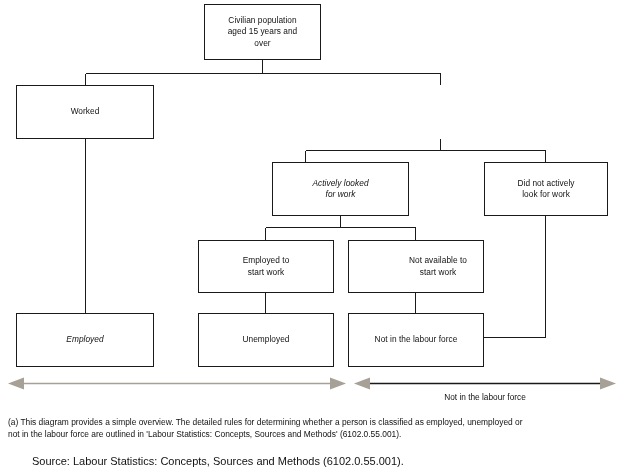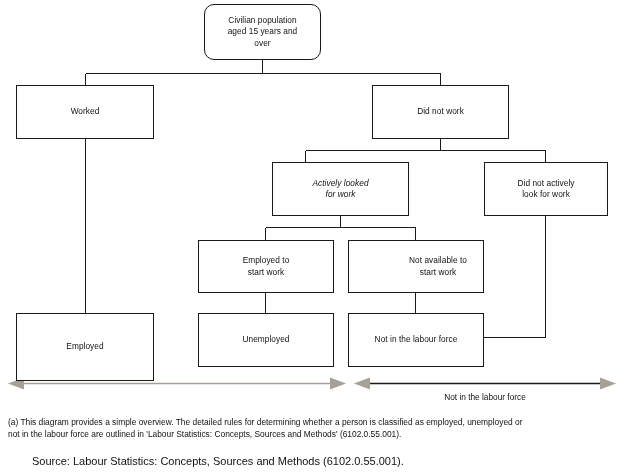--- a/index.html
+++ b/index.html
@@ -103,41 +103,40 @@
       <polygon points="8,383.5 24,377.5 24,389.5" fill="#a6a096" stroke="none"></polygon>
       <polygon points="346,383.5 330,377.5 330,389.5" fill="#a6a096" stroke="none"></polygon>
     </g>
     <g stroke-width="1.4" fill="none">
       <line x1="368" y1="383.5" x2="602" y2="383.5" stroke="#1a1a1a"></line>
       <polygon points="354,383.5 370,377.5 370,389.5" fill="#a6a096" stroke="none"></polygon>
       <polygon points="616,383.5 600,377.5 600,389.5" fill="#a6a096" stroke="none"></polygon>
     </g>
   </svg>
 
-  <div class="node-box" style="left:204px; top:4px; width:117px; height:56px;border-radius:10px;">Civilian population
+  <div class="node-box" style="left:204px; top:4px; width:117px; height:56px;">Civilian population
 aged 15 years and
 over</div>
 
   <div class="node-box" style="left:16px; top:85px; width:138px; height:54px;">Worked</div>
 
-  <div class="node-box" style="left:372px; top:85px; width:137px; height:54px;">Did not work</div>
 
   <div class="node-box" style="left:272px; top:162px; width:137px; height:54px;font-style:italic;">Actively looked
 for work</div>
 
   <div class="node-box" style="left:484px; top:162px; width:124px; height:54px;">Did not actively
 look for work</div>
 
   <div class="node-box" style="left:198px; top:240px; width:136px; height:53px;">Employed to
 start work</div>
 
   <div class="node-box" style="left:348px; top:240px; width:136px; height:53px;padding-left:44px;">Not available to
 start work</div>
 
-  <div class="node-box" style="left:16px; top:313px; width:138px; height:68px;">Employed</div>
+  <div class="node-box" style="left:16px; top:313px; width:138px; height:54px;font-style:italic;">Employed</div>
 
   <div class="node-box" style="left:198px; top:313px; width:136px; height:54px;">Unemployed</div>
 
   <div class="node-box" style="left:348px; top:313px; width:136px; height:54px;">Not in the labour force</div>
 
 
   <div class="span-label" style="left:354px; top:392px; width:262px;">Not in the labour force</div>
 
   <div class="footnote" style="left:8px; top:416px; width:610px;">(a) This diagram provides a simple overview. The detailed rules for determining whether a person is classified as employed, unemployed or</div>
 

